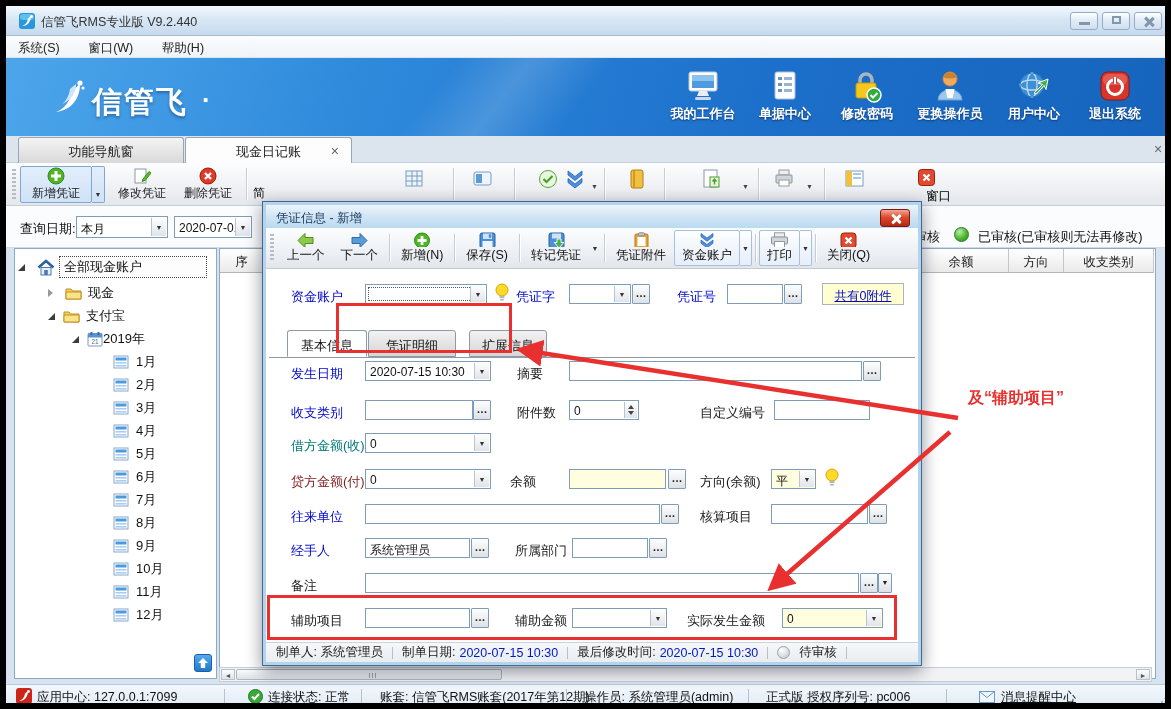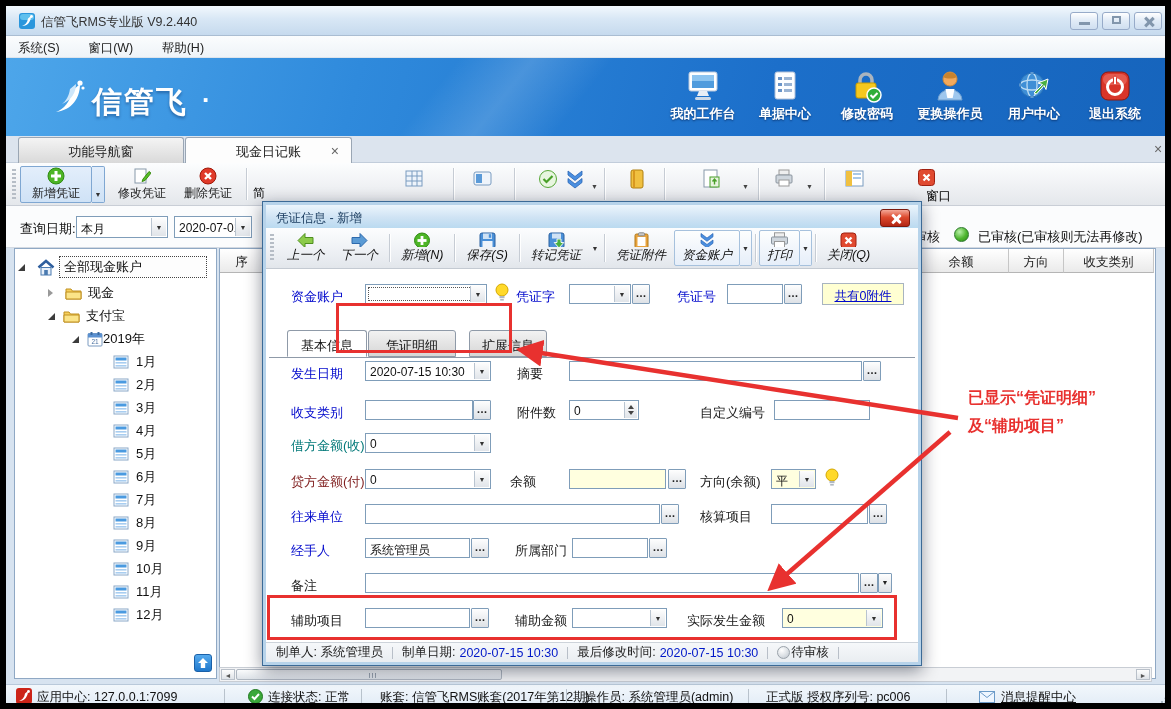--- a/index.html
+++ b/index.html
@@ -95,21 +95,21 @@
   .dialog{left:256px;top:195px;width:660px;height:465px;background:#eef3f8;
     border:1px solid #3c6a96;box-shadow:0 5px 16px rgba(0,10,30,.45),inset 0 0 0 3px #b7d3ea;z-index:10;}
   .dlg-title{position:absolute;left:3px;top:3px;right:3px;height:23px;
     background:linear-gradient(#ecf5fc,#cfe3f4 55%,#badaf0);font-size:12.5px;color:#17395c;
     padding:5px 0 0 10px;}
   .dlg-close{position:absolute;right:8px;top:4px;width:30px;height:18px;border:1px solid #7c1a0e;border-radius:3px;
     background:linear-gradient(#f4a898,#dd4a2e 45%,#b22614);}
   .dlg-close .xb{position:absolute;left:14px;top:3px;width:2.5px;height:12px;background:#fff;border-radius:1px;}
   .dlg-toolbar{position:absolute;left:3px;top:26px;right:3px;height:41px;
     background:linear-gradient(#fcfdfe,#edf0f4 60%,#e2e6eb);border-bottom:1px solid #c4cad2;
-    display:flex;align-items:stretch;padding:2px 2px 2px 4px;font-style:italic;}
+    display:flex;align-items:stretch;padding:2px 2px 2px 4px;}
   .dtb{display:flex;flex-direction:column;align-items:center;justify-content:center;
     padding:1px 7px;font-size:12.5px;color:#111;border:1px solid transparent;border-radius:2px;white-space:nowrap;}
   .dtb.hl{background:linear-gradient(#fdfefe,#e6eef9);border-color:#a6c1dd;}
   .dtb-caret{width:12px;display:flex;align-items:center;justify-content:center;font-size:7px;color:#333;}
   .dtb-caret.hl{border:1px solid #a6c1dd;border-left:none;border-radius:0 2px 2px 0;
     background:linear-gradient(#fdfefe,#e6eef9);}
   .vsep{width:1px;background:#c6ccd4;box-shadow:1px 0 0 #fff;margin:4px 3px;}
   .dlg-body{position:absolute;left:3px;top:67px;right:3px;bottom:23px;background:#fff;}
   .flbl{position:absolute;font-size:13px;white-space:nowrap;}
   .c-blue{color:#0008cc;} .c-black{color:#1a1a1a;} .c-teal{color:#007878;} .c-red{color:#7f1d1d;}
@@ -763,38 +763,37 @@
     <div class="dlg-status">
       <span style="margin-left:10px">制单人: 系统管理员</span>
       <span class="dsep"></span>
       <span>制单日期:</span>
       <span class="blue-date">2020-07-15 10:30</span>
       <span class="dsep"></span>
       <span>最后修改时间:</span>
       <span class="blue-date">2020-07-15 10:30</span>
       <span class="dsep"></span>
       <span class="sphere-gray"></span>
-      <span style="margin-left:1px">待审核</span>
+      <span style="margin-left:9px">待审核</span>
       <span class="dsep"></span>
     </div>
   </div>
 
   <div class="redrect" style="left:330px;top:297px;width:176px;height:50px"></div>
   <div class="redrect" style="left:261px;top:589px;width:630px;height:45px"></div>
   <svg class="arrows">
     <defs>
       <marker id="ah" markerWidth="6" markerHeight="6" refX="4.6" refY="3" orient="auto" markerUnits="strokeWidth">
         <path d="M0,0 L6,3 L0,6 Z" fill="#e8312f"></path>
       </marker>
     </defs>
     <line x1="952" y1="412" x2="516" y2="344" stroke="#e8312f" stroke-width="4.5" marker-end="url(#ah)"></line>
     <line x1="944" y1="426" x2="766" y2="581" stroke="#e8312f" stroke-width="4.5" marker-end="url(#ah)"></line>
   </svg>
   <div class="rednote" style="left:962px;top:378px">
-    <div>已显示“凭证明细”</div>
     <div>及“辅助项目”</div>
   </div>
 
   <div class="abs statusbar">
     <svg class="abs" style="left:10px;top:3px" width="16" height="16">
       <rect x="0" y="0" width="16" height="16" rx="3" fill="#cc2418"></rect>
       <path d="M3 13 C9 13 12 8 12 3 L9 5.5 C8.5 9.5 6 12 3 13 Z" fill="#fff"></path>
         <circle cx="12.5" cy="3.5" r="1.4" fill="#fff"></circle>
     </svg>
     <span class="sbtxt" style="left:31px">应用中心: 127.0.0.1:7099</span>

